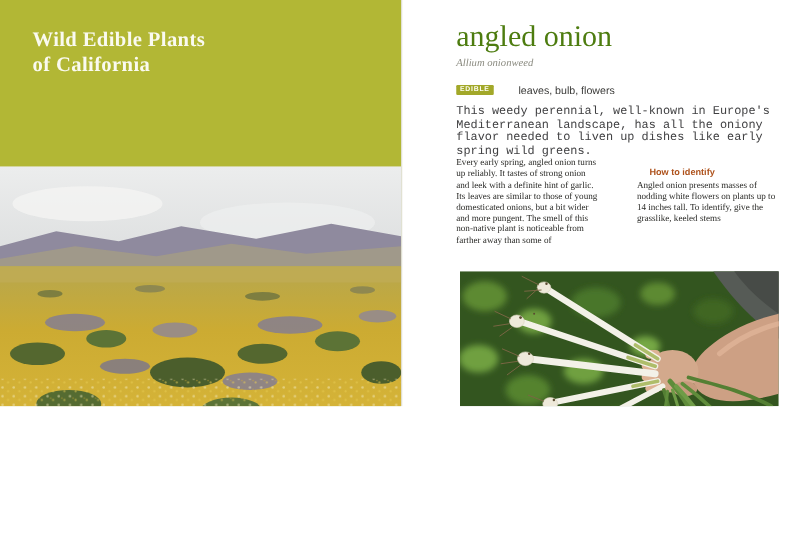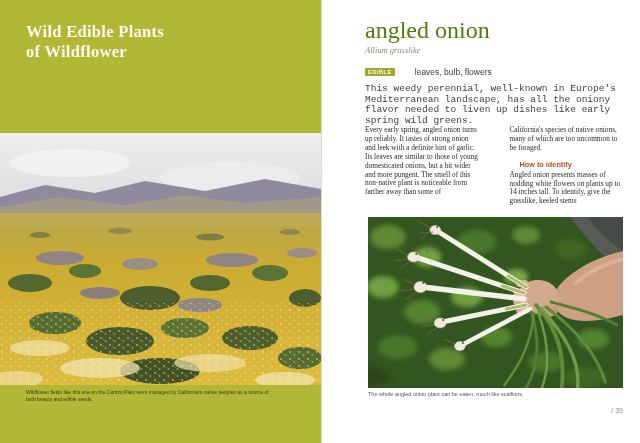--- a/index.html
+++ b/index.html
@@ -1,16 +1,16 @@
 <!DOCTYPE html>
 <html><head>
 <meta charset="utf-8">
 <style>
   html,body{margin:0;padding:0;background:#ffffff;}
-  .spread{position:relative;width:640px;height:443px;background:#ffffff;overflow:hidden;
+  .spread{position:relative;width:640px;height:325px;background:#ffffff;overflow:hidden;
           font-family:"Liberation Serif", serif;}
   
   .page-left{position:absolute;left:0;top:0;width:321px;height:443px;background:#b2b735;}
   .left-title{position:absolute;left:26px;top:22px;margin:0;color:#fafaf0;
               font-family:"Liberation Serif", serif;font-weight:600;
               font-size:16.5px;line-height:20px;letter-spacing:0.3px;}
   .left-photo{position:absolute;left:0;top:133px;width:321px;height:252px;display:block;}
   .left-caption{position:absolute;left:26px;top:389px;width:250px;margin:0;
                 font-family:"Liberation Sans", sans-serif;font-size:5px;line-height:7px;
                 color:#3e3e18;}
@@ -41,21 +41,21 @@
   .page-number{left:43px;top:407px;width:258px;text-align:right;
                font-family:"Liberation Sans", sans-serif;font-size:7px;color:#8b8b7d;}
 </style>
 </head>
 <body>
 
 <div class="spread">
 
   <div class="page-left">
     <h1 class="left-title"><span>Wild Edible Plants</span><br>
-      <span>of Wildflower</span>
+      <span>of California</span>
     </h1>
 
     <svg class="left-photo" viewBox="0 0 321 252" preserveAspectRatio="none" role="img">
       <defs>
         <linearGradient id="sky" x1="0" y1="0" x2="0" y2="1">
           <stop offset="0" stop-color="#eceded"></stop>
           <stop offset="0.6" stop-color="#cdd0d1"></stop>
           <stop offset="1" stop-color="#bcc0c2"></stop>
         </linearGradient>
         <linearGradient id="field" x1="0" y1="0" x2="0" y2="1">
@@ -110,35 +110,34 @@
       <rect y="170" width="321" height="82" fill="url(#flowers)" opacity="0.55"></rect>
     </svg>
 
     <p class="left-caption">Wildflower fields like this one on the Carrizo Plain were managed by California's native peoples as a source of both beauty and edible seeds.</p>
   </div>
 
   <div class="gutter"></div>
 
   <div class="page-right">
     <h2 class="r onion-title">angled onion</h2>
-    <p class="r species">Allium grasslike</p>
+    <p class="r species">Allium onionweed</p>
 
     <div class="r badge-row">
       <span class="edible-badge">EDIBLE</span>
       <span class="edible-parts">leaves, bulb, flowers</span>
     </div>
 
     <p class="r intro">This weedy perennial, well-known in Europe's Mediterranean landscape, has all the oniony flavor needed to liven up dishes like early spring wild greens.</p>
 
     <div class="r columns">
       <div class="col">
         <p>Every early spring, angled onion turns up reliably. It tastes of strong onion and leek with a definite hint of garlic. Its leaves are similar to those of young domesticated onions, but a bit wider and more pungent. The smell of this non-native plant is noticeable from farther away than some of</p>
       </div>
       <div class="col">
-        <p>California's species of native onions, many of which are too uncommon to be foraged.</p>
         <h3 class="how-heading">How to identify</h3>
         <p>Angled onion presents masses of nodding white flowers on plants up to 14 inches tall. To identify, give the grasslike, keeled stems</p>
       </div>
     </div>
 
     <svg class="right-photo" viewBox="0 0 258 171" preserveAspectRatio="none" role="img">
       <defs>
         <filter id="blur1" x="-40%" y="-40%" width="180%" height="180%">
           <feGaussianBlur stdDeviation="2.6"></feGaussianBlur>
         </filter>

